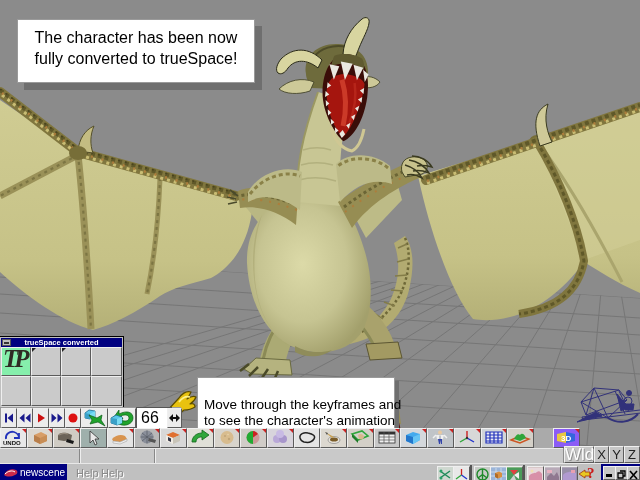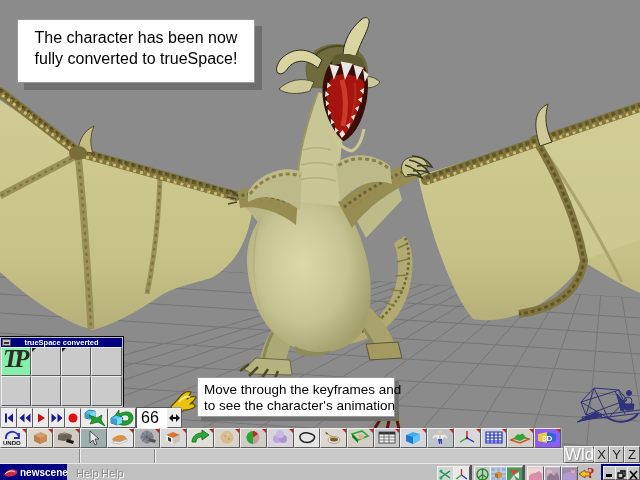--- a/index.html
+++ b/index.html
@@ -220,21 +220,21 @@
 </svg>
 
 <div class="abs" style="left:17px;top:19px;width:236px;height:55px;background:#fff;
      border:1px solid #9a9a9a;box-shadow:7px 7px 0 #6f6f6f;
      font-size:16px;line-height:21px;color:#000;text-align:center;padding-top:7px;">
   The character has been now<br>fully converted to trueSpace!
 </div>
 
 <div class="abs" style="left:197px;top:377px;width:190px;height:34px;background:#fff;
      border:1px solid #9a9a9a;box-shadow:4px 4px 0 #6f6f6f;
-     font-size:13.5px;line-height:16px;color:#000;padding:4px 0 0 6px;white-space:nowrap;">
+     font-size:13.5px;line-height:16px;color:#000;padding:19px 0 0 6px;white-space:nowrap;">
   Move through the keyframes and<br>to see the character's animation
 </div>
 
 <div class="abs" style="left:0;top:336px;width:123px;height:71px;background:#c0c0c0;border:1px solid #000;border-left:none;">
   <div class="abs" style="left:1px;top:1px;width:121px;height:9px;background:#000080;">
     <div class="abs" style="left:1px;top:1px;width:9px;height:7px;background:#c0c0c0;border:1px solid #555;box-sizing:border-box;">
       <div style="width:5px;height:2px;background:#333;margin:2px auto 0;"></div>
     </div>
     <div style="color:#fff;font-size:7.5px;font-weight:bold;text-align:center;line-height:9px;">trueSpace converted</div>
   </div>
@@ -395,21 +395,21 @@
       <path d="M12,9 L19,13" stroke="#2233cc" stroke-width="1.4"></path>
       <circle cx="12" cy="9" r="1.2" fill="#333"></circle>
     </svg><div class="abs" style="right:0;top:0;width:0;height:0;border-top:4px solid #cc2222;border-left:4px solid transparent;"></div></div>
 <div class="abs raised" style="left:481px;top:428px;width:24px;height:18px;background:#d0d4d8;overflow:hidden;"><svg width="24" height="18" viewBox="0 0 24 18">
       <path d="M4,3 h16 v11 h-16 Z M4,6 h16 M4,9 h16 M4,12 h16 M8,3 v11 M12,3 v11 M16,3 v11" stroke="#2233bb" stroke-width="1.2" fill="#e8eaf4"></path>
     </svg><div class="abs" style="right:0;top:0;width:0;height:0;border-top:4px solid #cc2222;border-left:4px solid transparent;"></div></div>
 <div class="abs raised" style="left:507px;top:428px;width:25px;height:18px;background:#d4d0c8;overflow:hidden;"><svg width="25" height="18" viewBox="0 0 25 18">
       <path d="M3,11 L12,14 L21,10 L12,7 Z" fill="none" stroke="#cc5522" stroke-width="1.4"></path>
       <path d="M6,10 C8,6 10,4 12,6 C14,3 17,6 18,9 L12,12 Z" fill="#2fa63a"></path>
     </svg><div class="abs" style="right:0;top:0;width:0;height:0;border-top:4px solid #cc2222;border-left:4px solid transparent;"></div></div>
-<div class="abs raised" style="left:534px;top:428px;width:25px;height:18px;background:#8b5cf6;overflow:hidden;"><svg width="25" height="18" viewBox="0 0 25 18">
+<div class="abs raised" style="left:553px;top:428px;width:25px;height:18px;background:#8b5cf6;overflow:hidden;"><svg width="25" height="18" viewBox="0 0 25 18">
       <path d="M3,5 L12,3 L12,14 L3,12 Z" fill="#e8c840"></path>
       <path d="M12,3 L21,5 L21,12 L12,14 Z" fill="#3366dd"></path>
       <text x="7" y="12" font-size="8" font-weight="bold" fill="#fff" font-family="Liberation Sans">3D</text>
     </svg><div class="abs" style="right:0;top:0;width:0;height:0;border-top:4px solid #cc2222;border-left:4px solid transparent;"></div></div>
 
 <div class="abs" style="left:0;top:448px;width:563px;height:14px;background:#c9c9c9;
      border-top:1px solid #e8e8e8;border-bottom:1px solid #777;">
   <div class="abs" style="left:79px;top:0;width:1px;height:14px;background:#888;"></div>
   <div class="abs" style="left:80px;top:0;width:1px;height:14px;background:#eee;"></div>
   <div class="abs" style="left:154px;top:0;width:1px;height:14px;background:#888;"></div>
@@ -421,21 +421,21 @@
 <div class="abs raised" style="left:594px;top:446px;width:13px;height:15px;font-size:13px;text-align:center;line-height:15px;color:#222;">X</div>
 <div class="abs raised" style="left:609px;top:446px;width:13px;height:15px;font-size:13px;text-align:center;line-height:15px;color:#222;">Y</div>
 <div class="abs raised" style="left:624px;top:446px;width:14px;height:15px;font-size:13px;text-align:center;line-height:15px;color:#222;">Z</div>
 
 <div class="abs" style="left:0;top:463px;width:640px;height:17px;background:#c0c0c0;border-top:1px solid #e8e8e8;">
   <div class="abs" style="left:0;top:0;width:67px;height:17px;background:#000080;">
     <svg class="abs" style="left:3px;top:2px" width="16" height="13" viewBox="0 0 16 13">
       <path d="M1,9 C3,4 8,2 13,4 C15,5 15,8 12,9 C8,11 4,11 1,9 Z" fill="#cc2a4a"></path>
       <path d="M2,8 C5,5 9,4 12,6" stroke="#fff" stroke-width="1" fill="none"></path>
     </svg>
-    <span style="color:#fff;font-size:10px;font-weight:bold;position:absolute;left:20px;top:3px;">newscene</span>
+    <span style="color:#fff;font-size:10px;font-weight:normal;position:absolute;left:20px;top:3px;">newscene</span>
   </div>
   <span class="abs" style="left:76px;top:3px;font-size:11px;color:#8a8a8a;text-shadow:1px 1px 0 #fff;">Help</span>
   <span class="abs" style="left:101px;top:3px;font-size:11px;color:#8a8a8a;text-shadow:1px 1px 0 #fff;">Help</span>
   <div id="taskicons">
 <div class="abs raised" style="left:437px;top:2px;width:15px;height:13px;background:#cfd8d0;overflow:hidden;"><svg width="15" height="13" viewBox="0 0 15 13">
           <path d="M2,10 L12,3 M2,3 L12,10" stroke="#1f8a5a" stroke-width="1.5"></path>
           <circle cx="3" cy="3" r="1.5" fill="#2aa06a"></circle>
           <circle cx="3" cy="10" r="1.5" fill="#2aa06a"></circle>
         </svg></div>
 <div class="abs raised" style="left:453px;top:2px;width:15px;height:13px;background:#e8e8e8;overflow:hidden;"><svg width="15" height="13" viewBox="0 0 15 13">

